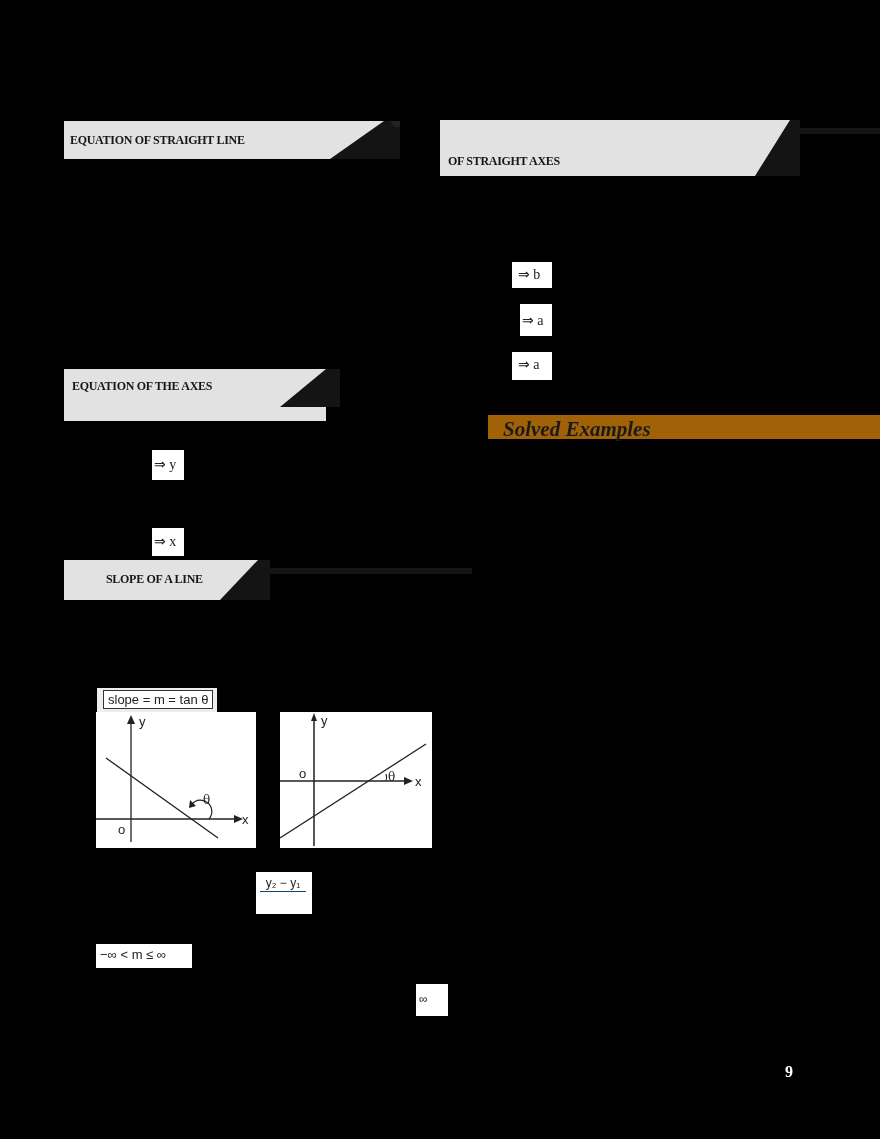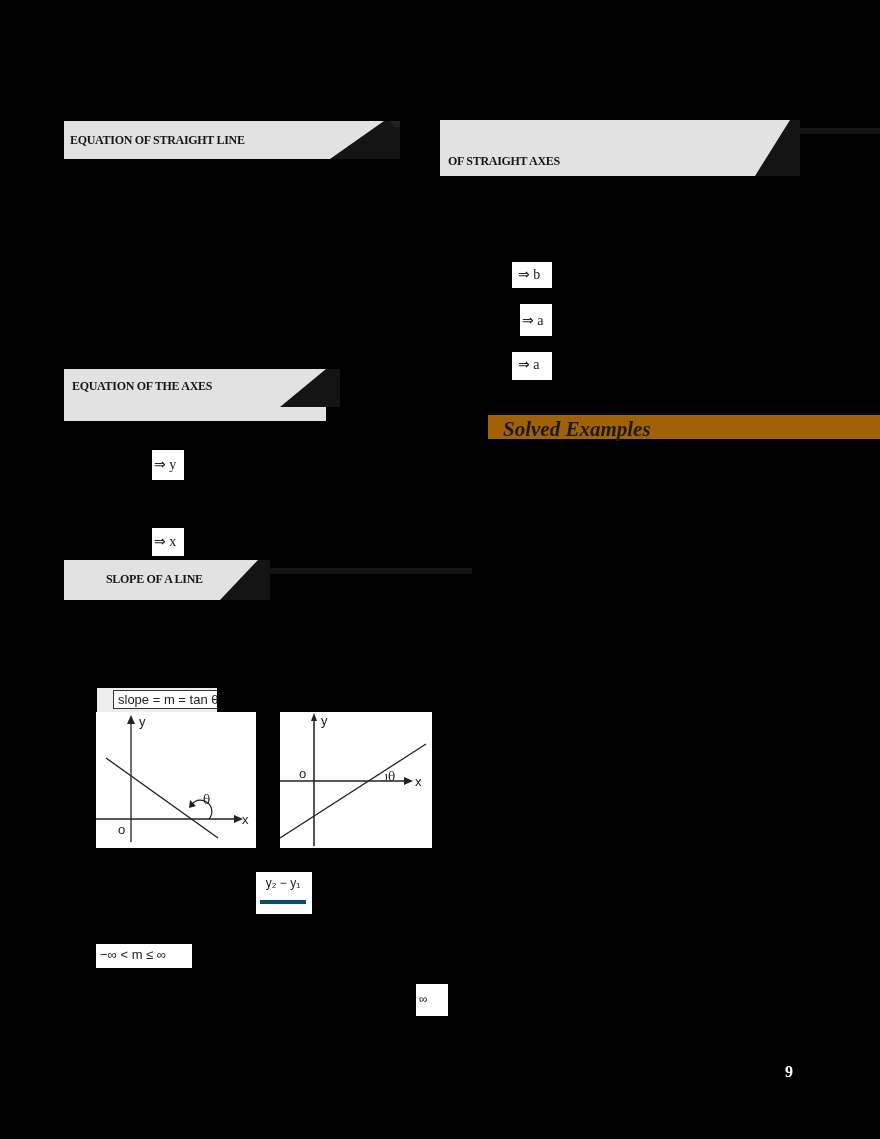--- a/index.html
+++ b/index.html
@@ -64,21 +64,21 @@
 </div>
 
 <div class="hdr" style="left:64px; top:560px; width:200px; height:40px;">
   <span class="txt" style="left:8px; top:8px;margin-left:34px;">SLOPE OF A LINE</span>
 </div>
 <svg class="diag" style="left:220px; top:560px;" width="260" height="42">
   <polygon points="38,0 50,0 50,40 0,40" fill="#141414"></polygon>
   <rect x="50" y="8" width="202" height="6" fill="#141414"></rect>
 </svg>
 
-<div class="chip sans" style="left:97px; top:688px; width:120px; height:24px; background:#eee; padding:2px 0 0 16px;">
+<div class="chip sans" style="left:97px; top:688px; width:120px; height:24px; background:#eee; padding:2px 0 0 6px;">
   <span style="display:inline-block; border:1px solid #333; background:#fff; padding:1px 4px; font-size:13px;">slope = m = tan θ</span>
 </div>
 
 <svg class="fig" style="left:96px; top:712px;" width="160" height="136" viewBox="0 0 160 136">
   <line x1="35" y1="130" x2="35" y2="8" stroke="#222" stroke-width="1.3"></line>
   <polygon points="35,3 31,12 39,12" fill="#222"></polygon>
   <line x1="0" y1="107" x2="140" y2="107" stroke="#222" stroke-width="1.3"></line>
   <polygon points="147,107 138,103 138,111" fill="#222"></polygon>
   <line x1="10" y1="46" x2="122" y2="126" stroke="#222" stroke-width="1.3"></line>
   <path d="M113,107 A 10 10 0 1 0 96 92" fill="none" stroke="#222" stroke-width="1.2"></path>
@@ -96,21 +96,21 @@
   <polygon points="133,69 124,65 124,73" fill="#222"></polygon>
   <line x1="0" y1="126" x2="146" y2="32" stroke="#222" stroke-width="1.3"></line>
   <path d="M106,62 A 10 10 0 0 1 106 69" fill="none" stroke="#222" stroke-width="1.2"></path>
   <text x="41" y="13" font-family="Liberation Sans, sans-serif" font-size="13" fill="#222">y</text>
   <text x="135" y="74" font-family="Liberation Sans, sans-serif" font-size="13" fill="#222">x</text>
   <text x="19" y="66" font-family="Liberation Sans, sans-serif" font-size="13" fill="#222">o</text>
   <text x="108" y="69" font-family="DejaVu Serif, serif" font-size="12" fill="#222">θ</text>
 </svg>
 
 <div class="chip sans" style="left:256px; top:872px; width:56px; height:42px; text-align:center; font-size:12px;">
-  <div style="border-bottom:4px solid #0c4a6e; margin:4px 6px 0 4px; padding-bottom:10px;">y₂ − y₁</div>
+  <div style="border-bottom:1px solid #0c4a6e; margin:4px 6px 0 4px; padding-bottom:1px;">y₂ − y₁</div>
   <div style="margin-top:18px;">x₂ − x₁</div>
 </div>
 
 <div class="chip sans" style="left:96px; top:944px; width:96px; height:24px; font-size:13px; padding:3px 0 0 4px;">
   <span>−∞ &lt; m ≤ ∞</span>
 </div>
 
 <div class="chip sans" style="left:416px; top:984px; width:32px; height:32px; font-size:12px; padding:8px 0 0 3px;">
   <span>∞</span>
 </div>

